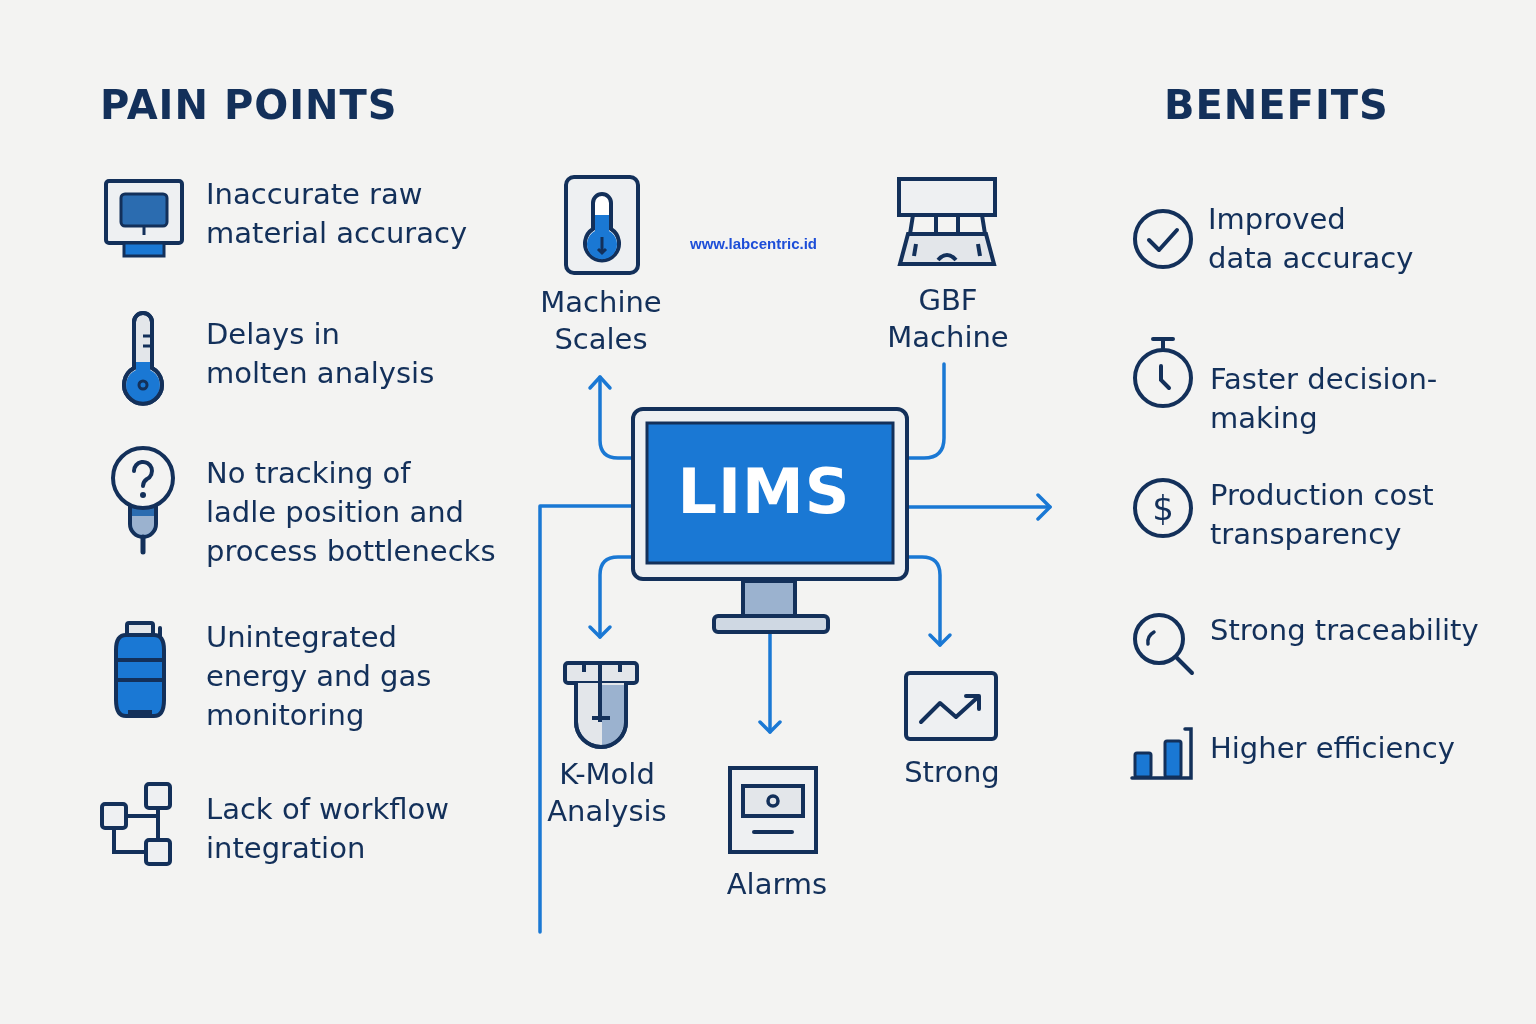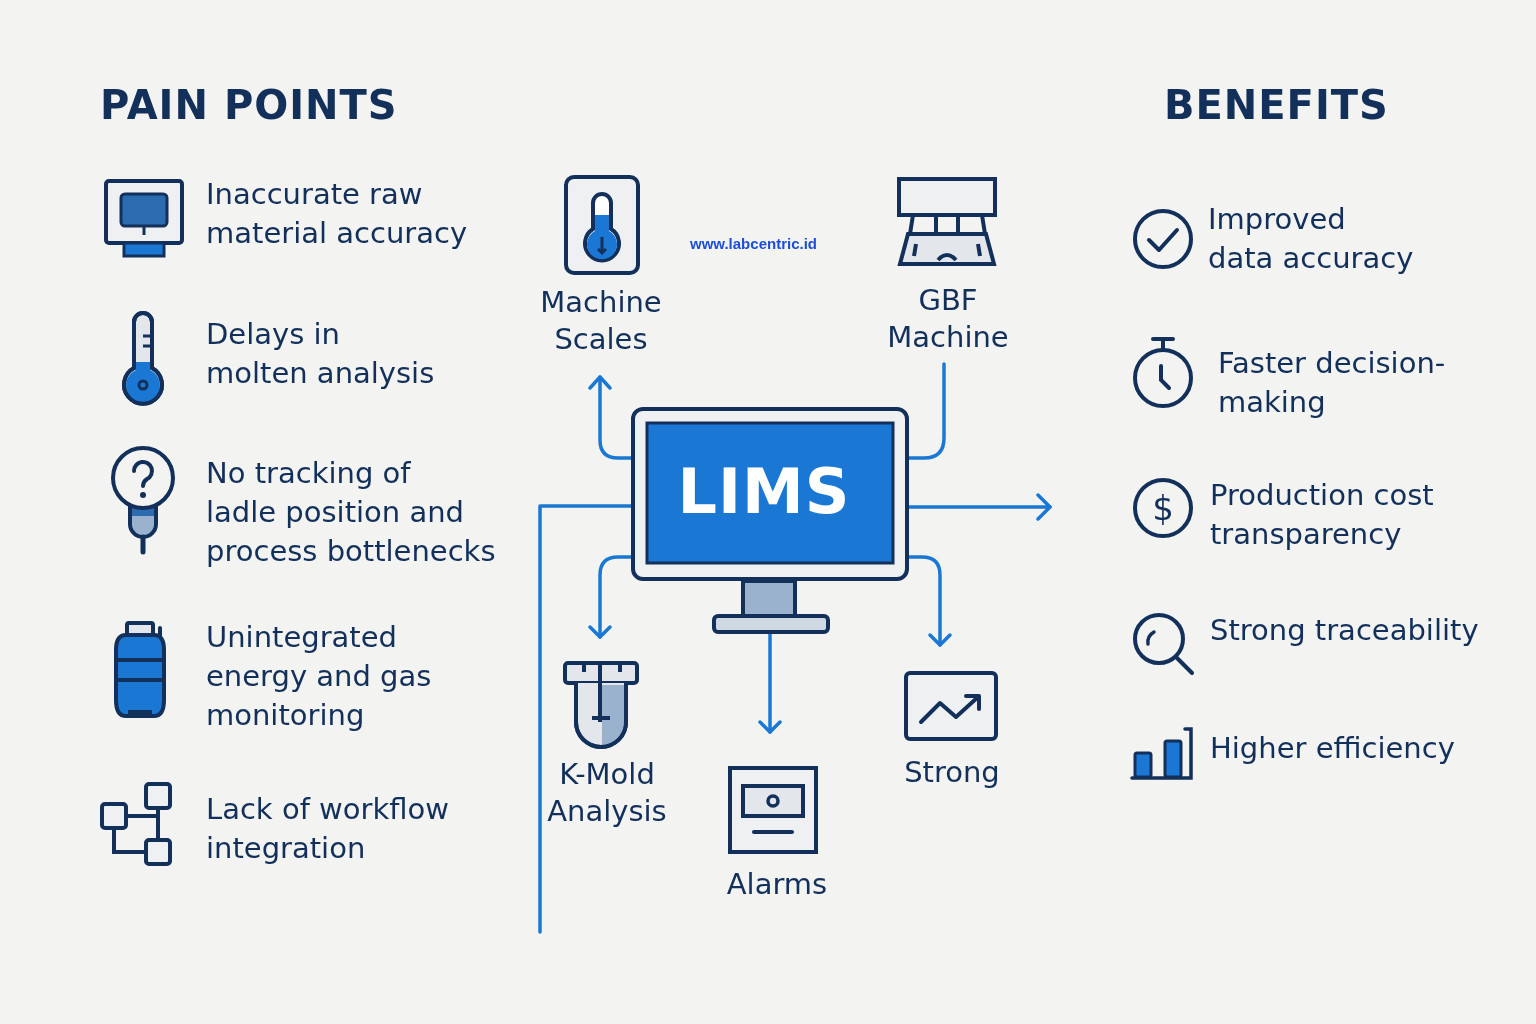--- a/index.html
+++ b/index.html
@@ -198,21 +198,21 @@
   <div class="item-text" style="left:1208px; top:200px;">Improved
 data accuracy</div>
 </div>
 
 <div>
   <svg class="icon" style="left:1133px; top:336px;" width="62" height="74" viewBox="0 0 62 74">
     <path d="M20 3 H40 M30 3 V12" stroke="#13305a" stroke-width="4" stroke-linecap="round"></path>
     <circle cx="30" cy="42" r="28" fill="none" stroke="#13305a" stroke-width="4"></circle>
     <path d="M28 30 V44 L36 52" fill="none" stroke="#13305a" stroke-width="4" stroke-linecap="round"></path>
   </svg>
-  <div class="item-text" style="left:1210px; top:344px;margin-left:8px;">Faster decision-
+  <div class="item-text" style="left:1210px; top:360px;">Faster decision-
 making</div>
 </div>
 
 <div>
   <svg class="icon" style="left:1132px; top:477px;" width="62" height="62" viewBox="0 0 62 62">
     <circle cx="31" cy="31" r="28" fill="none" stroke="#13305a" stroke-width="4"></circle>
     <text x="31" y="43" text-anchor="middle" font-family="DejaVu Sans, sans-serif" font-size="34" fill="#13305a">$</text>
   </svg>
   <div class="item-text" style="left:1210px; top:476px;">Production cost
 transparency</div>

